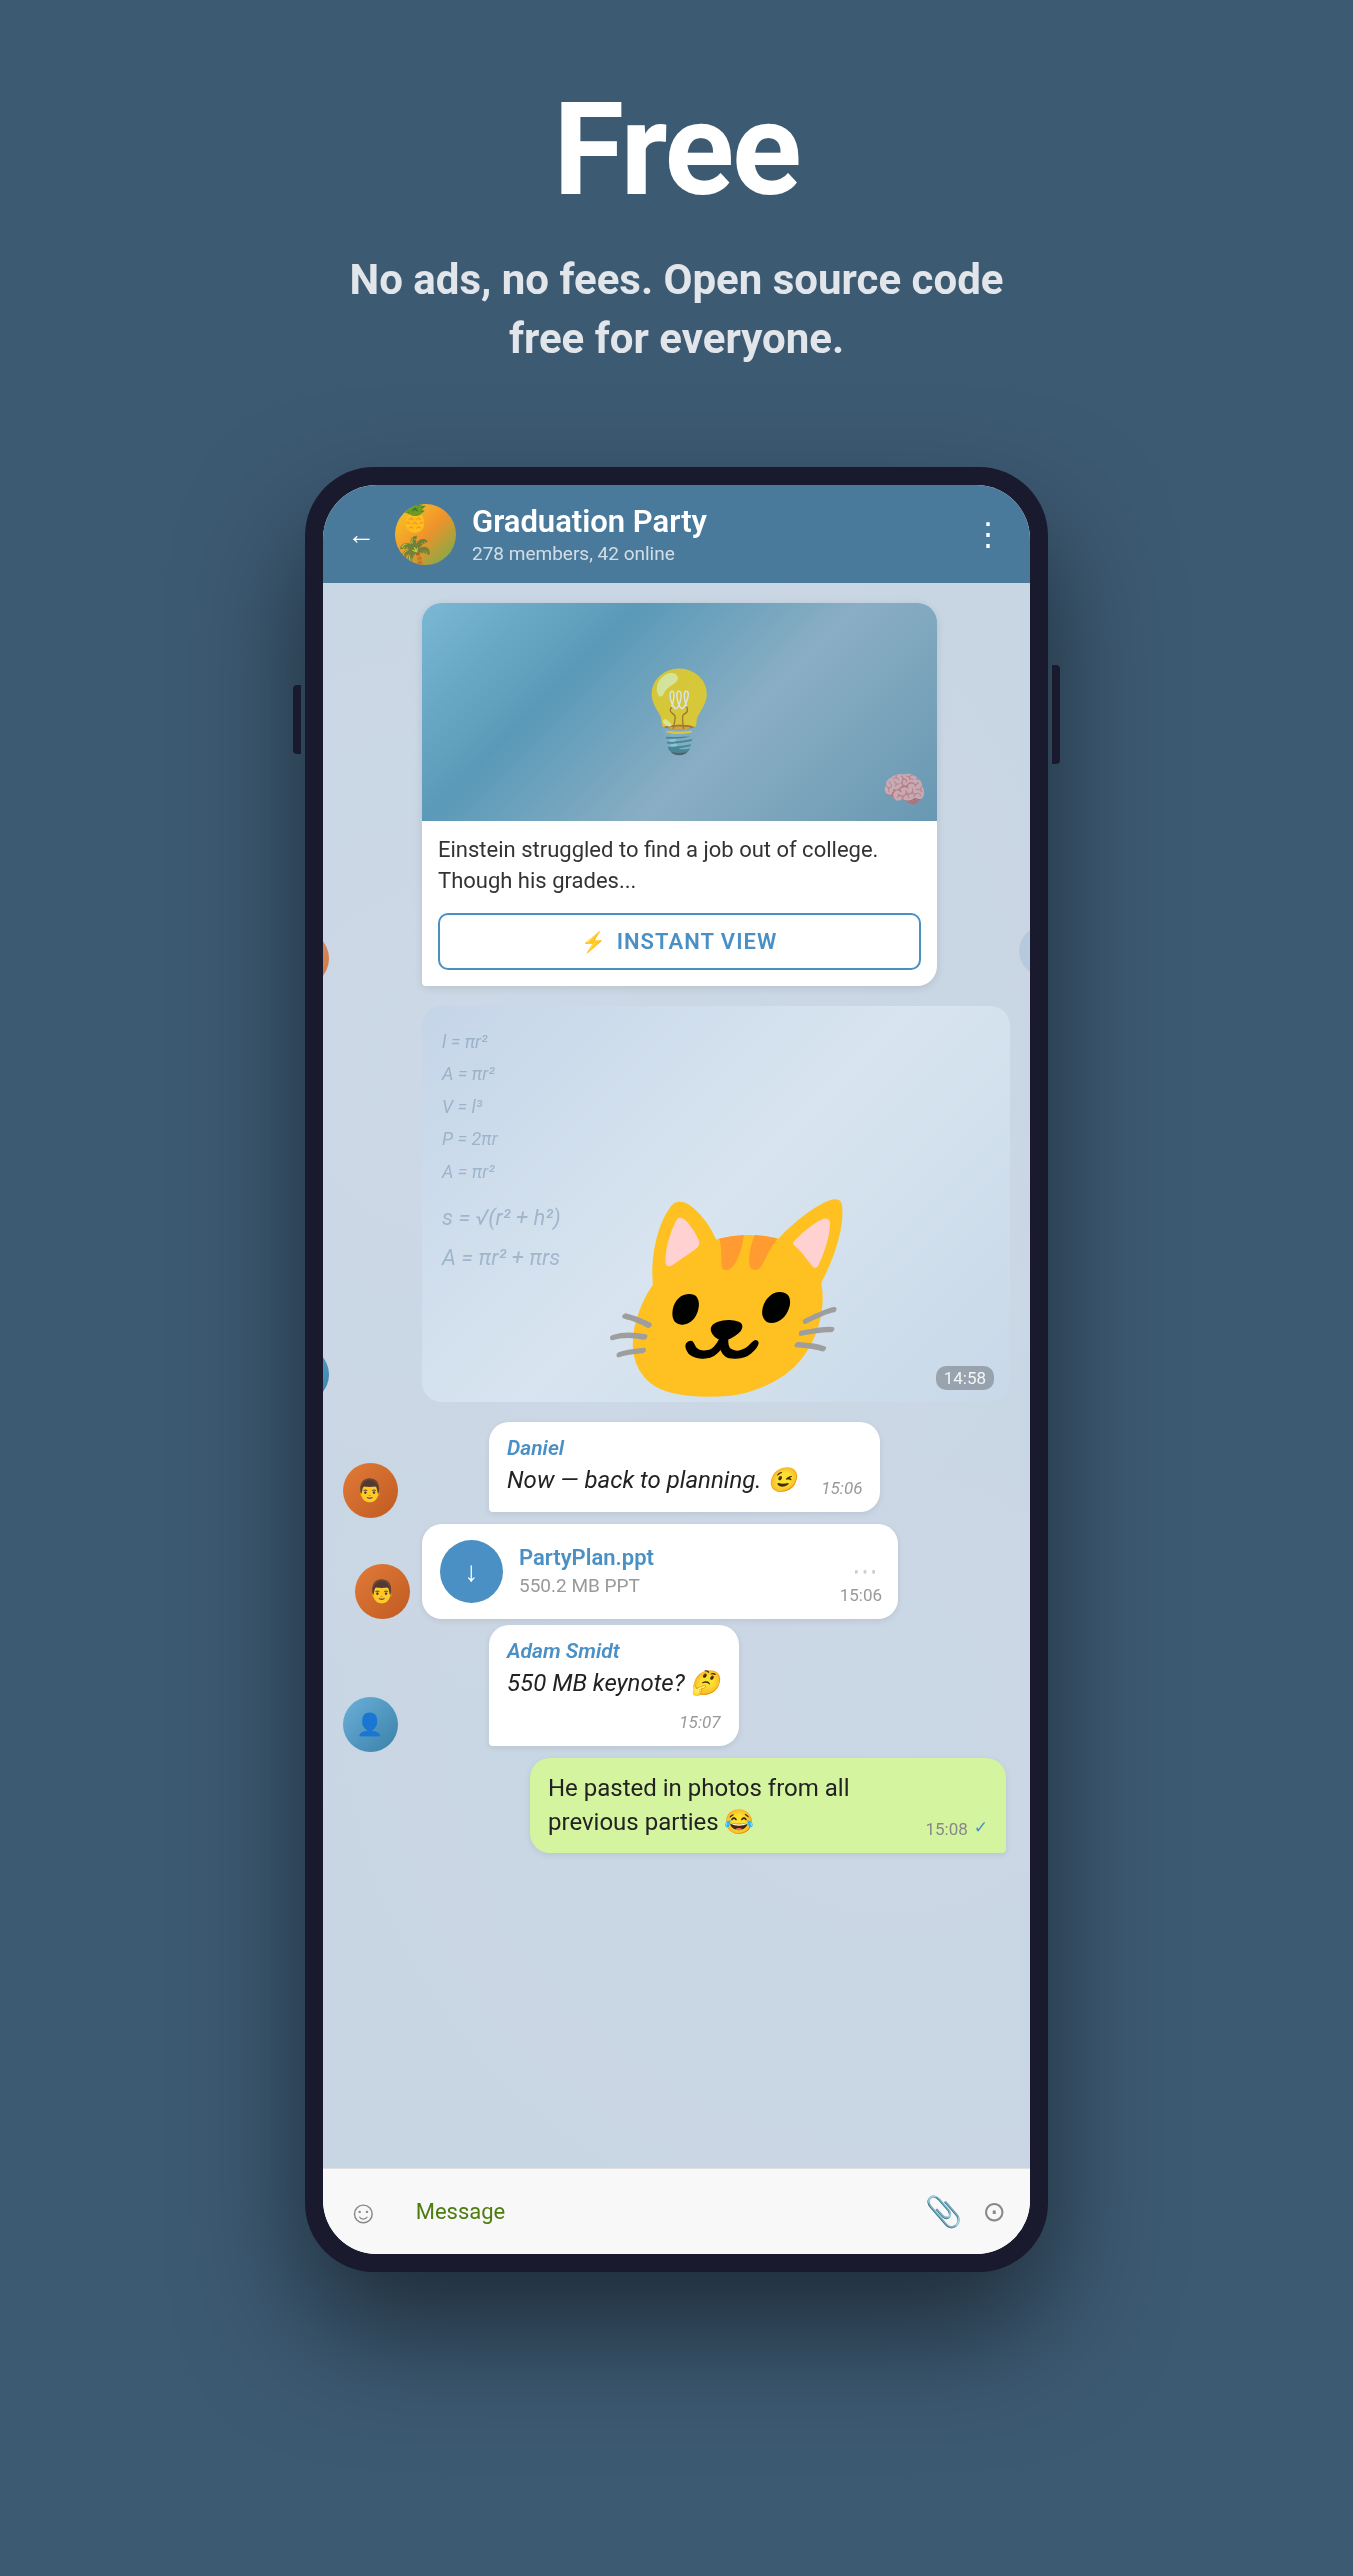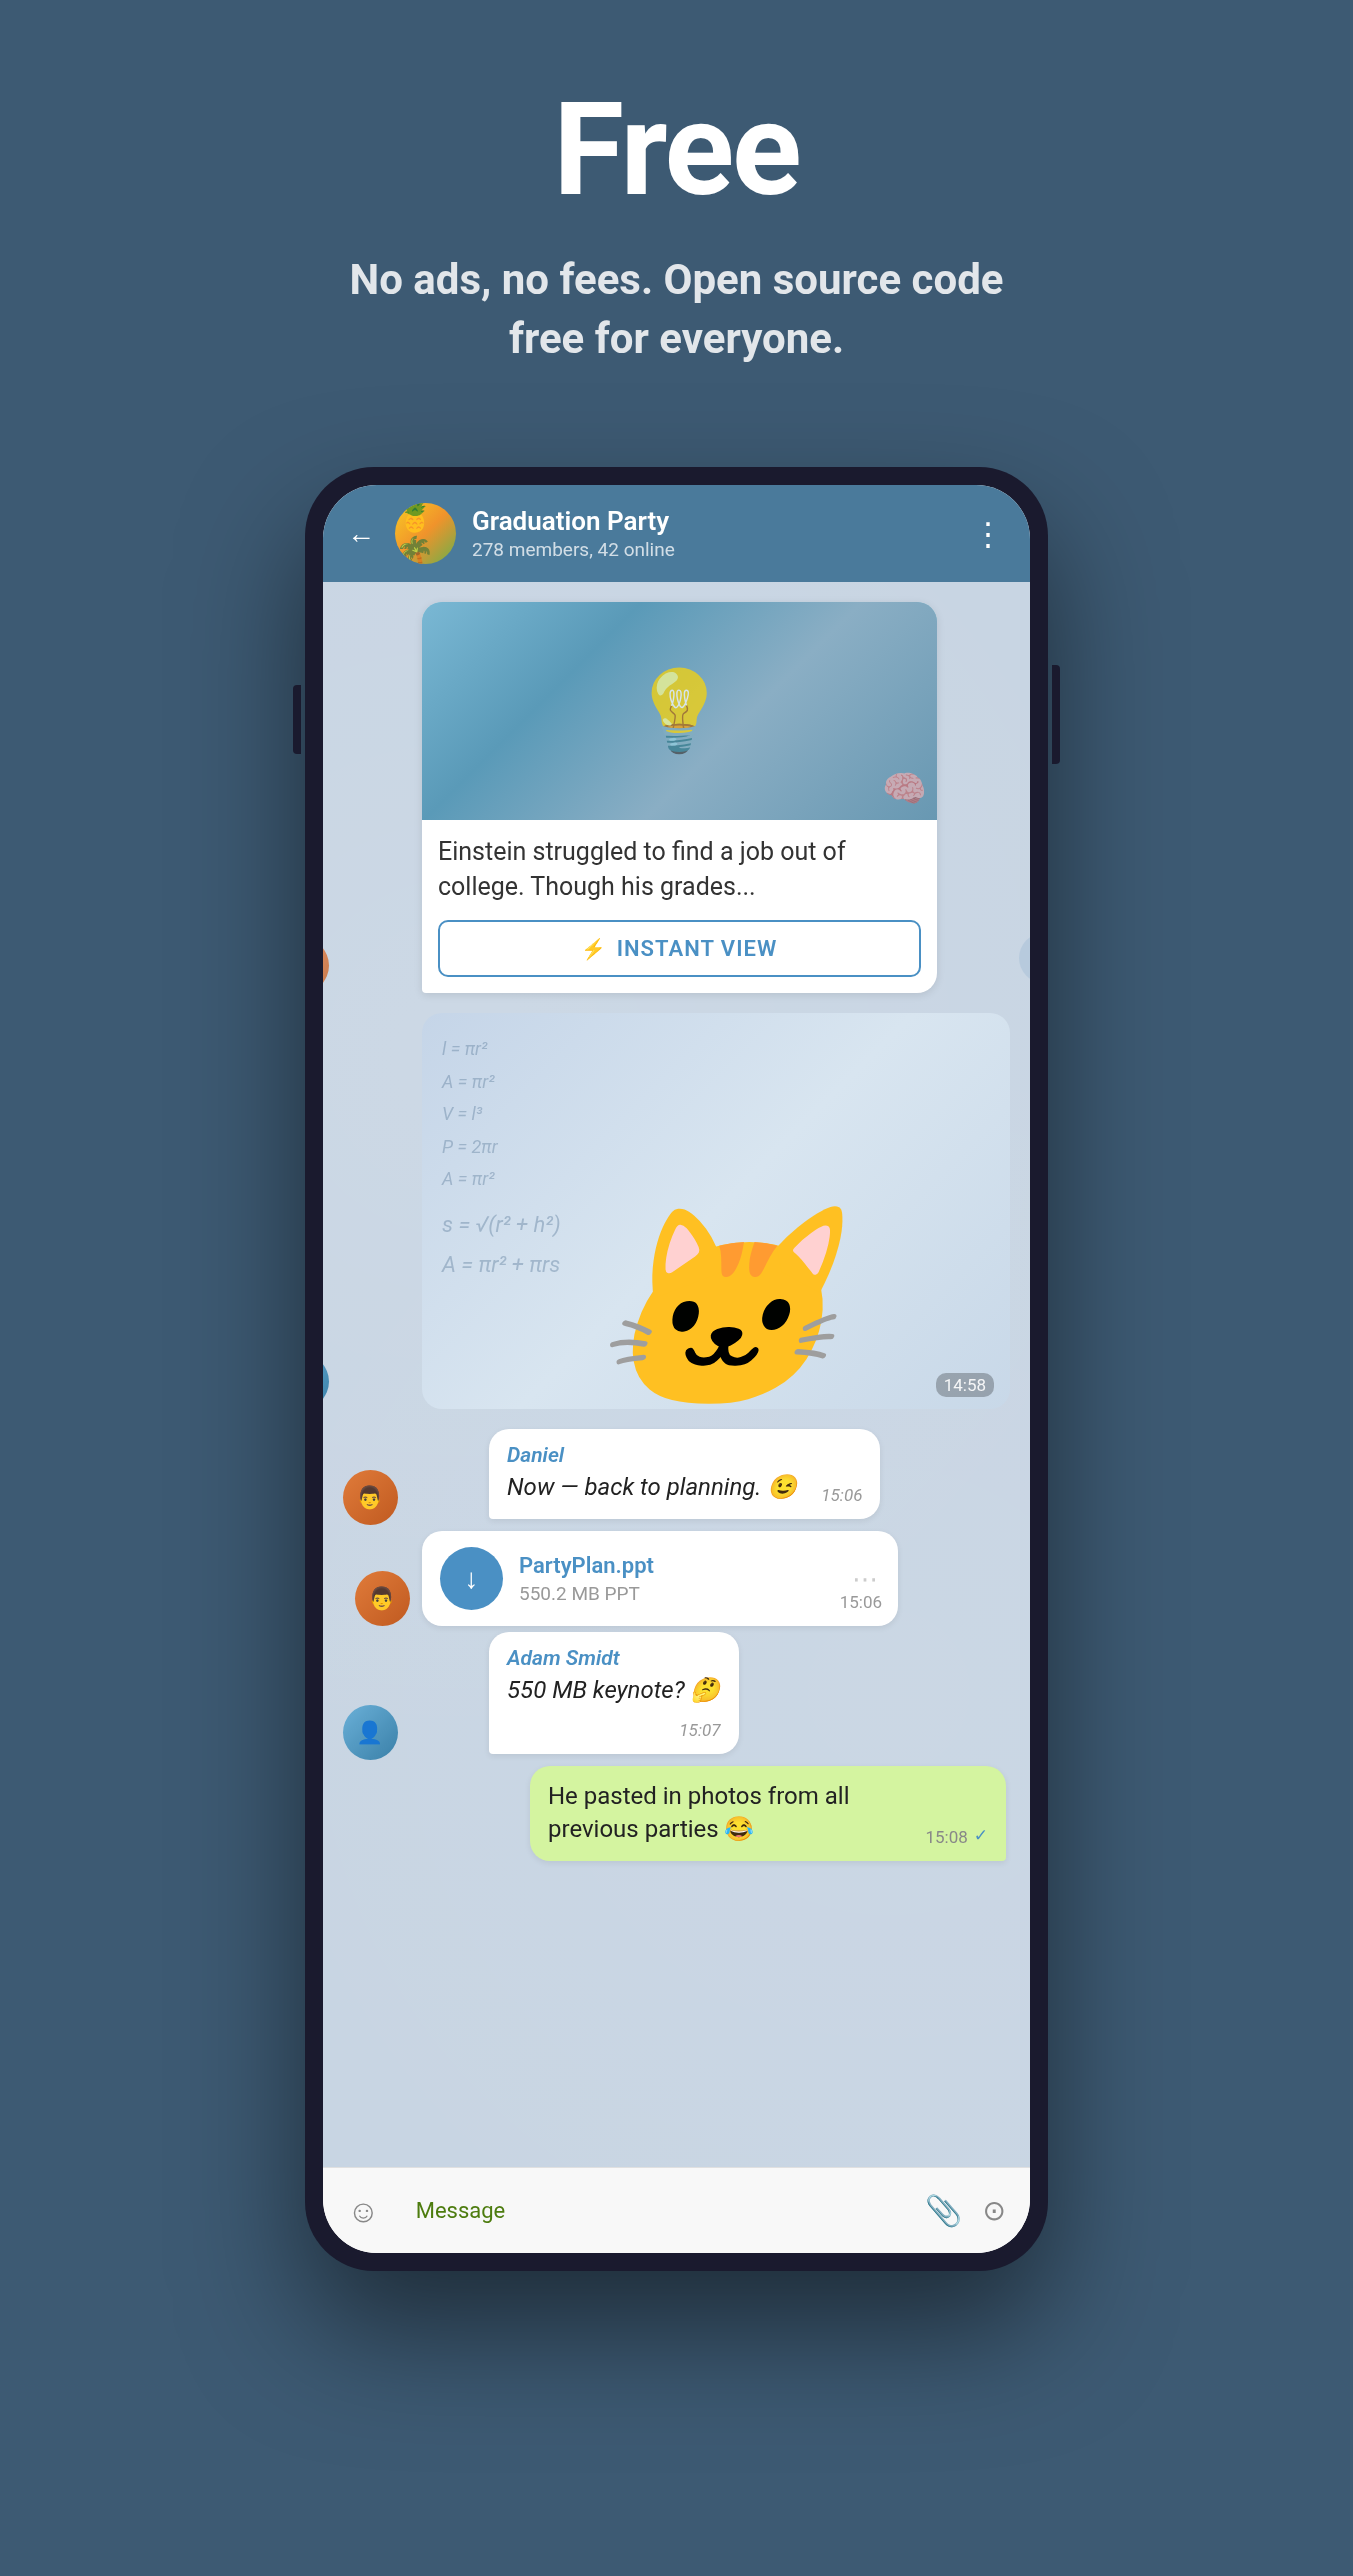--- a/index.html
+++ b/index.html
@@ -121,21 +121,21 @@
     .chat-avatar-emoji {
       font-size: 32px;
     }
 
     .chat-info {
       flex: 1;
     }
 
     .chat-name {
       color: #ffffff;
-      font-size: 26px;
+      font-size: 31px;
       font-weight: 600;
     }
 
     .chat-meta {
       color: rgba(255,255,255,0.75);
       font-size: 19px;
       margin-top: 2px;
     }
 
     .chat-more {
@@ -195,21 +195,21 @@
       content: '🧠';
       position: absolute;
       bottom: 10px;
       right: 10px;
       font-size: 36px;
       opacity: 0.6;
     }
 
     .article-text {
       padding: 14px 3px 8px 16px;
-      font-size: 25px;
+      font-size: 22px;
       color: #333;
       line-height: 1.4;
     }
 
     .instant-view-btn {
       margin: 8px 16px 16px 16px;
       border: 2px solid #4a90c4;
       border-radius: 10px;
       padding: 14px 20px;
       display: flex;

